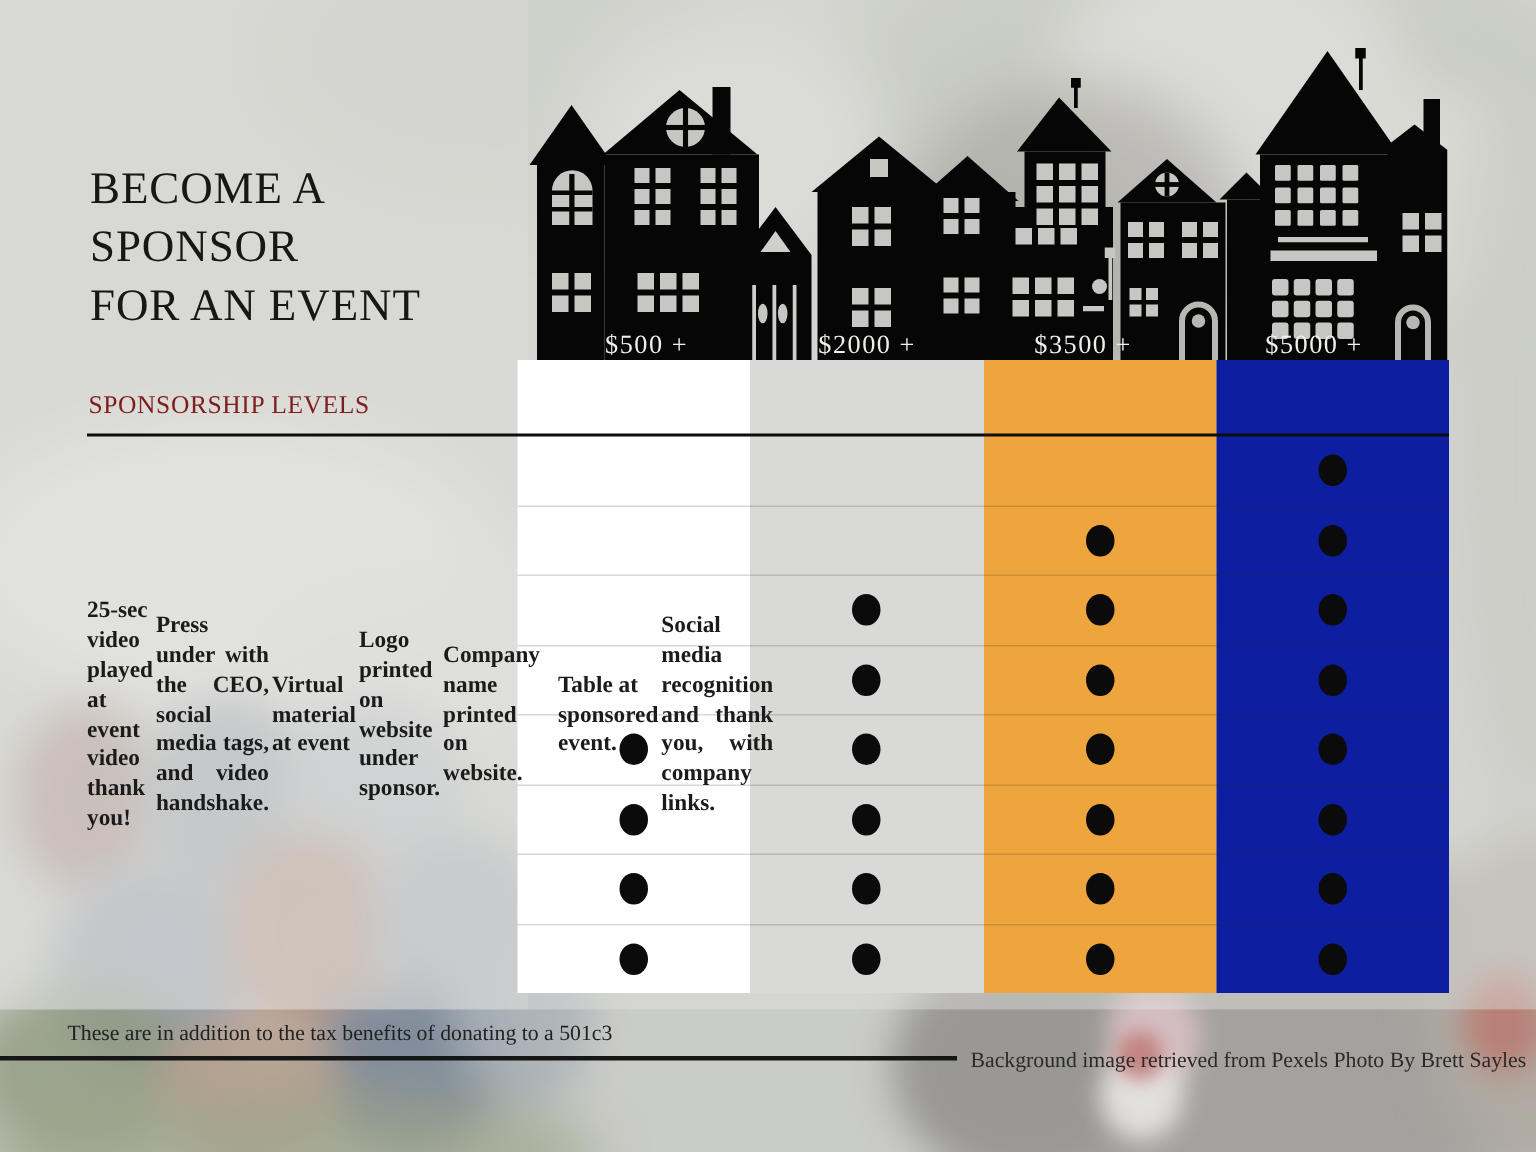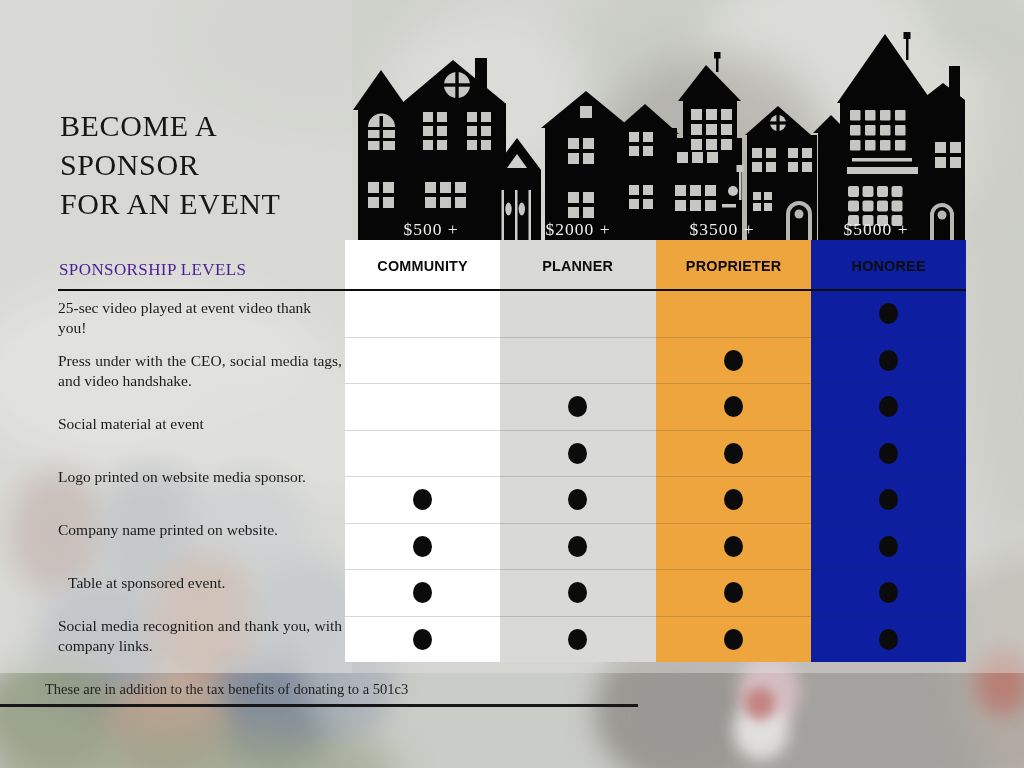--- a/index.html
+++ b/index.html
@@ -8,38 +8,38 @@
   .canvas *{box-sizing:border-box;}
   
   .blob{position:absolute;border-radius:50%;}
   .ov{position:absolute;left:0;width:1024px;pointer-events:none;}
   .ov-main{top:0;height:673px;background:rgba(225,226,222,0.55);}
   .ov-left{top:0;left:0;width:352px;height:673px;background:rgba(228,228,225,0.25);}
   .ov-bottom{top:673px;height:95px;background:rgba(225,226,222,0.20);}
   
   .title{position:absolute;left:60px;top:106px;width:300px;font-size:30px;line-height:39px;
          font-weight:normal;color:#171717;letter-spacing:.6px;}
-  .section-label{position:absolute;left:59px;top:260px;font-size:17px;color:#4c1d95;
+  .section-label{position:absolute;left:59px;top:260px;font-size:17px;color:#7f1d1d;
          letter-spacing:.4px;}
   .header-rule{position:absolute;left:58px;top:289px;width:908px;height:2px;background:#0d0d0d;}
   
   .col-bgs{position:absolute;left:345px;top:240px;width:621px;height:422px;display:flex;}
   .col-bgs > div{flex:1;}
   .cols-header{position:absolute;left:345px;top:240px;width:621px;height:50px;display:flex;}
   .col-head{flex:1;display:flex;align-items:center;justify-content:center;
         font-family:"Liberation Sans",sans-serif;font-weight:bold;font-size:15px;
         color:#0c0c0c;letter-spacing:.2px;transform:scaleX(.96);}
   .table-body{position:absolute;left:345px;top:291px;width:621px;height:371px;
         display:flex;flex-direction:column;}
   .grid-row{flex:1;display:flex;}
   .grid-row + .grid-row{border-top:1px solid rgba(40,40,40,0.18);}
   .cell{flex:1;display:flex;align-items:center;justify-content:center;}
   .dot{display:block;width:19px;height:21px;border-radius:50%;background:#0b0b0b;}
   .labels-col{position:absolute;left:58px;top:291px;width:286px;height:371px;
-        display:flex;flex-direction:column;}
+        display:flex;flex-direction:row;font-weight:bold;}
   .row-label{flex:1;display:flex;align-items:center;font-size:15.5px;line-height:1.28;
         color:#1b1b1b;padding-right:2px;}
   .row-label > span{display:block;width:100%;}
   .row-label.justify > span{text-align:justify;}
   .row-label.indent > span{padding-left:10px;}
   
   .houses{position:absolute;left:345px;top:28px;}
   .price-label{position:absolute;top:219px;transform:translateX(-50%);
         font-size:17.5px;color:#efefec;letter-spacing:1px;white-space:nowrap;}
   
@@ -258,39 +258,33 @@
   <span class="price-label" style="left:578px;">$2000 +</span>
   <span class="price-label" style="left:722px;">$3500 +</span>
   <span class="price-label" style="left:876px;">$5000 +</span>
 
   <div class="title" style="white-space:pre-line;">BECOME A
 SPONSOR
 FOR AN EVENT</div>
   <div class="section-label">SPONSORSHIP LEVELS</div>
   <div class="header-rule"></div>
 
-  <div class="cols-header">
-    <div class="col-head">COMMUNITY</div>
-    <div class="col-head">PLANNER</div>
-    <div class="col-head">PROPRIETER</div>
-    <div class="col-head">HONOREE</div>
-  </div>
 
   <div class="labels-col">
     <div class="row-label">
         <span>25-sec video played at event video thank you!</span>
       </div>
     <div class="row-label justify">
         <span>Press under with the CEO, social media tags, and video handshake.</span>
       </div>
     <div class="row-label">
-        <span>Social material at event</span>
+        <span>Virtual material at event</span>
       </div>
     <div class="row-label">
-        <span>Logo printed on website media  sponsor.</span>
+        <span>Logo printed on website under  sponsor.</span>
       </div>
     <div class="row-label">
         <span>Company name printed on website.</span>
       </div>
     <div class="row-label indent">
         <span>Table at sponsored event.</span>
       </div>
     <div class="row-label justify">
         <span>Social media recognition and thank you, with company links.</span>
       </div>
@@ -406,14 +400,15 @@
           <span class="dot"></span>
         </div>
       <div class="cell">
           <span class="dot"></span>
         </div>
     </div>
   </div>
 
   <div class="footnote">These are in addition to the tax benefits of donating to a 501c3</div>
   <div class="footer-rule"></div>
+  <div class="credit">Background image retrieved from Pexels Photo By Brett Sayles</div>
 
 </div>
 
 </body></html>

